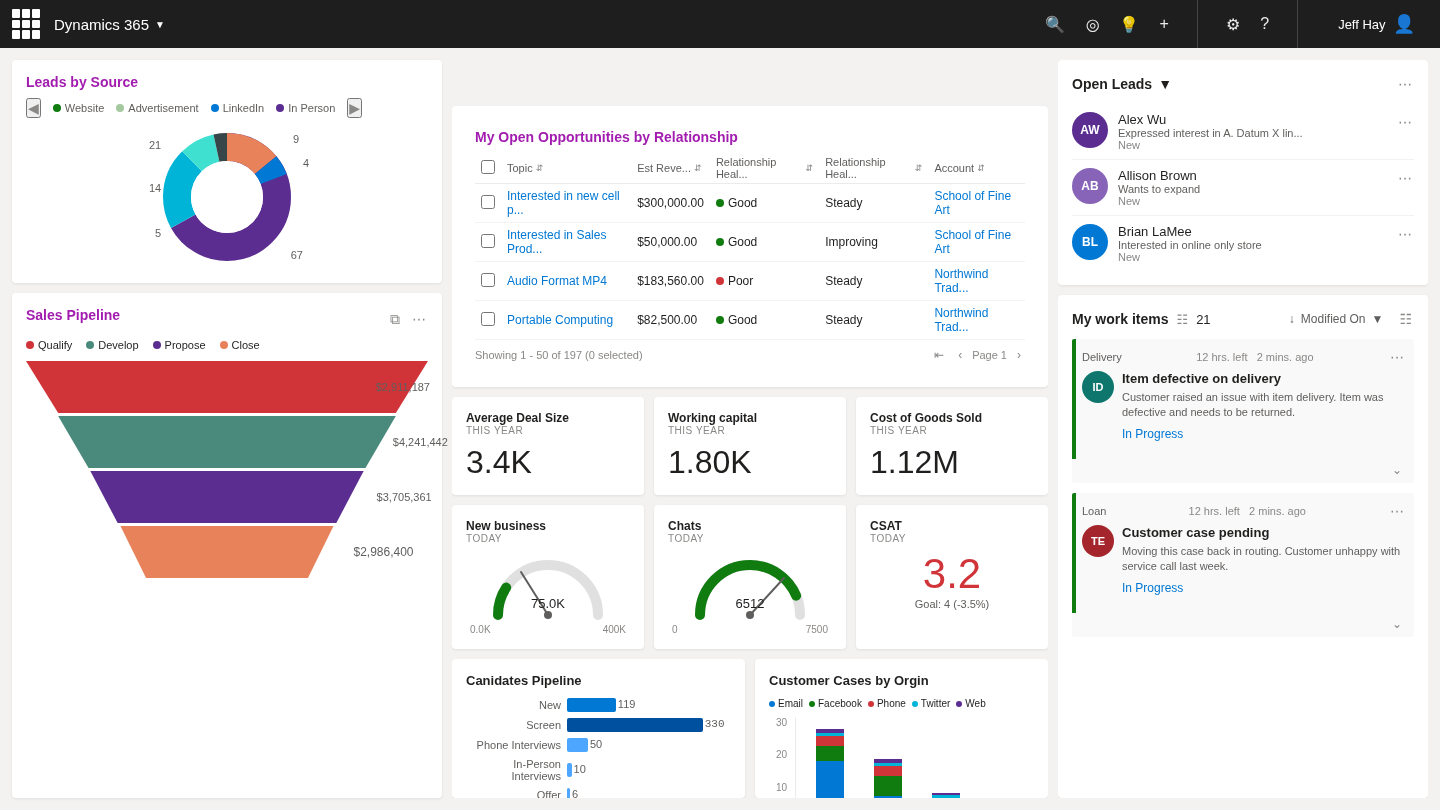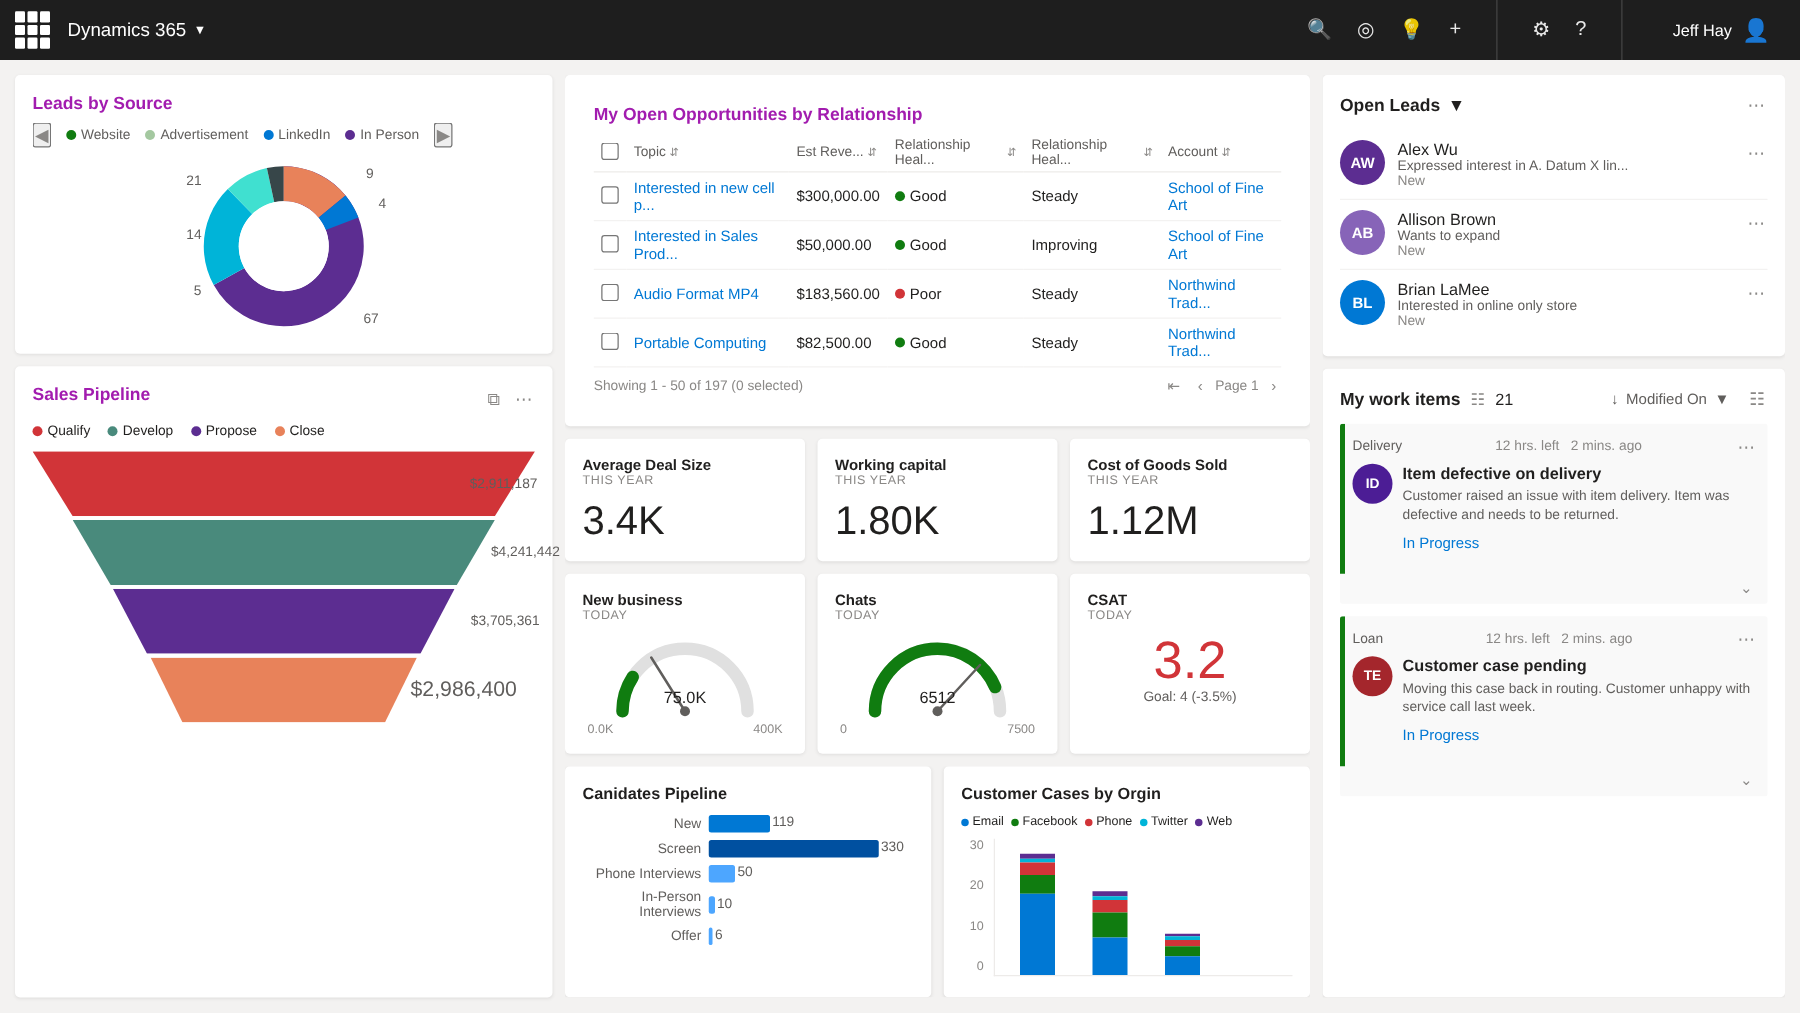--- a/index.html
+++ b/index.html
@@ -49,21 +49,21 @@
     .pipeline-card { padding: 14px; flex: 1; }
     .pipeline-header { display: flex; align-items: center; justify-content: space-between; margin-bottom: 8px; }
     .pipeline-icons { display: flex; gap: 8px; color: #8a8886; }
     .pipeline-legend { display: flex; gap: 14px; font-size: 11px; margin-bottom: 10px; }
     .pipeline-legend-item { display: flex; align-items: center; gap: 4px; }
 
     
     .center-col { display: flex; flex-direction: column; gap: 10px; overflow: hidden; }
 
     
-    .opps-card { padding: 23px; flex-shrink: 0; }
+    .opps-card { padding: 23px; flex-shrink: 0; margin-top: 46px; }
     .opps-table { width: 100%; border-collapse: collapse; }
     .opps-table th { font-size: 11px; color: #605e5c; text-align: left; padding: 3px 6px; border-bottom: 1px solid #edebe9; font-weight: 400; }
     .opps-table td { font-size: 12px; padding: 5px 6px; border-bottom: 1px solid #f3f2f1; }
     .opps-table td a { color: #0078d4; text-decoration: none; }
     .th-sort { display: flex; align-items: center; gap: 3px; }
     .sort-icon { font-size: 9px; color: #8a8886; }
     .status-dot { width: 8px; height: 8px; border-radius: 50%; display: inline-block; margin-right: 4px; }
     .opps-footer { font-size: 11px; color: #8a8886; margin-top: 6px; display: flex; justify-content: space-between; align-items: center; }
     .pagination { display: flex; align-items: center; gap: 6px; }
 
@@ -254,21 +254,21 @@
         <div style="position:relative;width:84%;">
           <div style="width:100%;height:52px;background:#498a7c;clip-path:polygon(0% 0%, 100% 0%, 91% 100%, 9% 100%);"></div>
           <span style="position:absolute;right:-52px;top:50%;transform:translateY(-50%);font-size:11px;color:#605e5c;">$4,241,442</span>
         </div>
         <div style="position:relative;width:68%;">
           <div style="width:100%;height:52px;background:#5c2d91;clip-path:polygon(0% 0%, 100% 0%, 90% 100%, 10% 100%);"></div>
           <span style="position:absolute;right:-68px;top:50%;transform:translateY(-50%);font-size:11px;color:#605e5c;">$3,705,361</span>
         </div>
         <div style="position:relative;width:53%;">
           <div style="width:100%;height:52px;background:#e8825a;clip-path:polygon(0% 0%, 100% 0%, 88% 100%, 12% 100%);"></div>
-          <span style="position:absolute;right:-80px;top:50%;transform:translateY(-50%);font-size:17px;color:#605e5c;">$2,986,400</span>
+          <span style="position:absolute;right:-80px;top:50%;transform:translateY(-50%);font-size:12px;color:#605e5c;">$2,986,400</span>
         </div>
       </div>
     </div>
   </div>
 
   <div class="center-col">
 
     <div class="card opps-card">
       <div class="card-title">My Open Opportunities by Relationship</div>
       <table class="opps-table">
@@ -420,21 +420,21 @@
         <div>
           <div class="bar-row">
             <span class="bar-row-label">New</span>
             <div style="position:relative;flex:1;height:14px;">
               <div style="width:30%;height:100%;background:#0078d4;border-radius:2px;"></div>
               <span style="position:absolute;left:31%;top:0;font-size:11px;color:#605e5c;">119</span>
             </div>
           </div>
           <div class="bar-row">
             <span class="bar-row-label">Screen</span>
-            <div style="position:relative;flex:1;height:14px;">
+            <div style="position:relative;flex:1;height:14px;font-family:Liberation Mono, monospace;">
               <div style="width:83%;height:100%;background:#0050a0;border-radius:2px;"></div>
               <span style="position:absolute;left:84%;top:0;font-size:11px;color:#605e5c;">330</span>
             </div>
           </div>
           <div class="bar-row">
             <span class="bar-row-label">Phone Interviews</span>
             <div style="position:relative;flex:1;height:14px;">
               <div style="width:13%;height:100%;background:#4da6ff;border-radius:2px;"></div>
               <span style="position:absolute;left:14%;top:0;font-size:11px;color:#605e5c;">50</span>
             </div>
@@ -577,21 +577,21 @@
 
       <div style="background:#f9f9f9;border-radius:2px;margin-bottom:10px;overflow:hidden;">
         <div style="background:#107c10;width:4px;float:left;height:100%;min-height:120px;"></div>
         <div style="padding:8px 8px 8px 10px;">
           <div style="display:flex;align-items:center;justify-content:space-between;margin-bottom:4px;">
             <span style="font-size:11px;color:#605e5c;">Delivery</span>
             <span style="font-size:11px;color:#8a8886;">12 hrs. left &nbsp; 2 mins. ago</span>
             <button class="icon-btn">⋯</button>
           </div>
           <div style="display:flex;gap:8px;">
-            <div class="work-item-avatar" style="background:#4c1d95;">ID</div>
+            <div class="work-item-avatar" style="background:#0f766e;">ID</div>
             <div>
               <div class="work-item-title">Item defective on delivery</div>
               <div class="work-item-desc">Customer raised an issue with item delivery. Item was defective and needs to be returned.</div>
               <div class="work-item-status">In Progress</div>
             </div>
           </div>
         </div>
         <div style="clear:both;"></div>
         <div style="display:flex;justify-content:flex-end;padding:2px 8px 4px;">
           <button class="chevron-btn">⌄</button>

